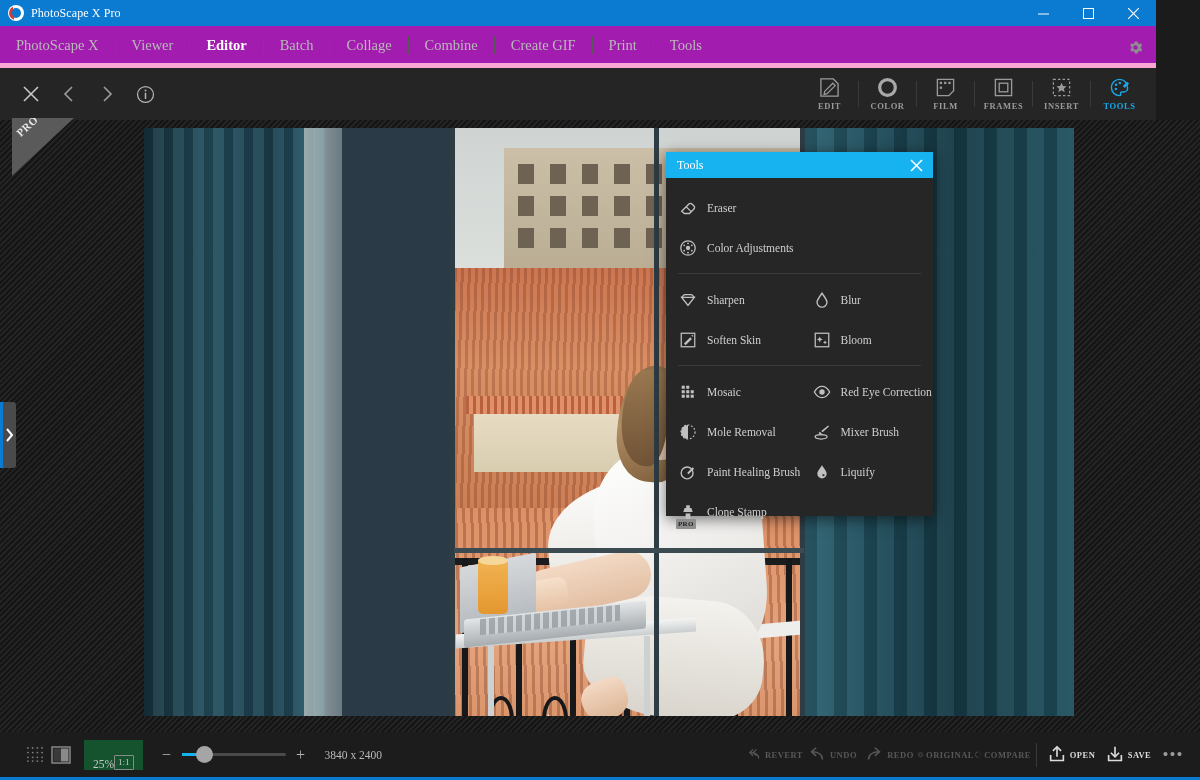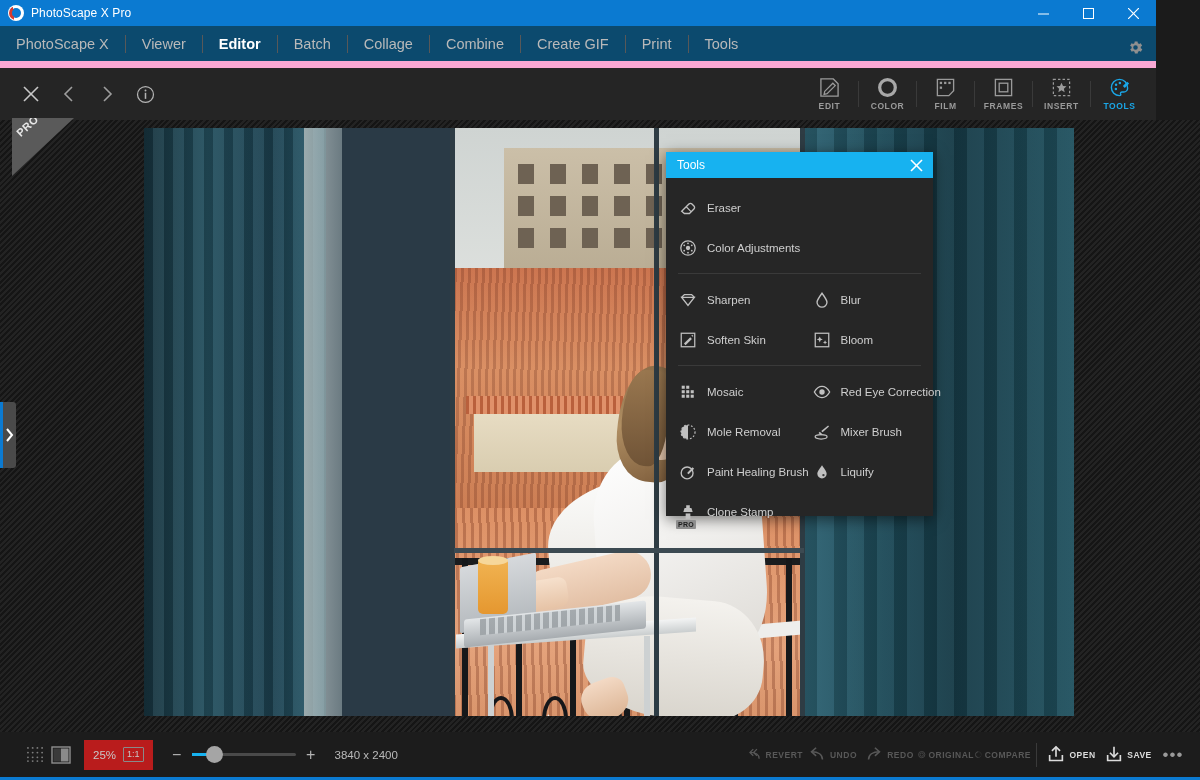--- a/index.html
+++ b/index.html
@@ -5,21 +5,21 @@
   * { box-sizing: border-box; margin: 0; padding: 0; }
 
   body {
     width: 1200px; height: 780px;
     font-family: "Liberation Sans", sans-serif;
     background: #1b1b1b;
     overflow: hidden;
     -webkit-font-smoothing: antialiased;
   }
 
-  #app { position: relative; width: 1156px; height: 780px; background: #1e1e1e; }
+  #app { position: relative; width: 1156px; height: 780px; background: #1e1e1e; font-family: Liberation Serif, serif; }
 
   
   .titlebar {
     height: 26px; background: #0b7ad1; display: flex; align-items: center;
     position: relative;
   }
   .titlebar-logo {
     width: 16px; height: 16px; margin-left: 8px; margin-right: 7px;
     position: relative; flex: 0 0 auto;
   }
@@ -46,22 +46,22 @@
   }
   .win-btns { position: absolute; right: 0; top: 0; height: 26px; display: flex; }
   .win-btn {
     width: 45px; height: 26px; display: flex; align-items: center; justify-content: center;
     color: #fff;
   }
   .win-btn svg { display:block; }
 
   
   .menubar {
-    height: 42px; background: #0c4a6e; display: flex; align-items: center;
-    position: relative; border-bottom: 7px solid #f9a8d4; text-align: center;
+    height: 42px; background: #a21caf; display: flex; align-items: center;
+    position: relative; border-bottom: 5px solid #f9a8d4; text-align: center;
   }
   .menu-item {
     font-size: 14.5px; color: #b9b9b9; padding: 0 16px; line-height: 42px;
     position: relative; white-space: nowrap;
   }
   .menu-item.active { color: #ffffff; font-weight: bold; }
   .menu-sep { width: 1px; height: 18px; background: #585858; }
   .gear-wrap {
     position: absolute; right: 12px; top: 0; height: 42px;
     display: flex; align-items: center;
@@ -323,21 +323,21 @@
   }
 
   
   .bottombar {
     position:absolute; left:0; top:732px; width:1200px; height:45px;
     background:#1c1c1c; display:flex; align-items:center;
   }
   .bottom-left { display:flex; align-items:center; padding-left:22px; gap:0; }
   .bl-ico { width:26px; height:22px; display:flex; align-items:center; justify-content:center; color:#8a8a8a; }
   .zoom-box {
-    background:#b91c1c; height:30px; display:flex; align-items:center; gap:7px;
+    background:#14532d; height:30px; display:flex; align-items:flex-end; 
     padding: 0 9px; margin-left:10px;
   }
   .zoom-pct { font-size:11.5px; color:#c8c8c8; }
   .one-one {
     border:1px solid #8a8a8a; color:#c8c8c8; font-size:9px; padding:2px 3px;
     line-height:1; border-radius:1px;
   }
   .slider-wrap { display:flex; align-items:center; gap:9px; margin-left:18px; }
   .sl-sign { color:#b3b3b3; font-size:16px; width:12px; text-align:center; }
   .slider {

